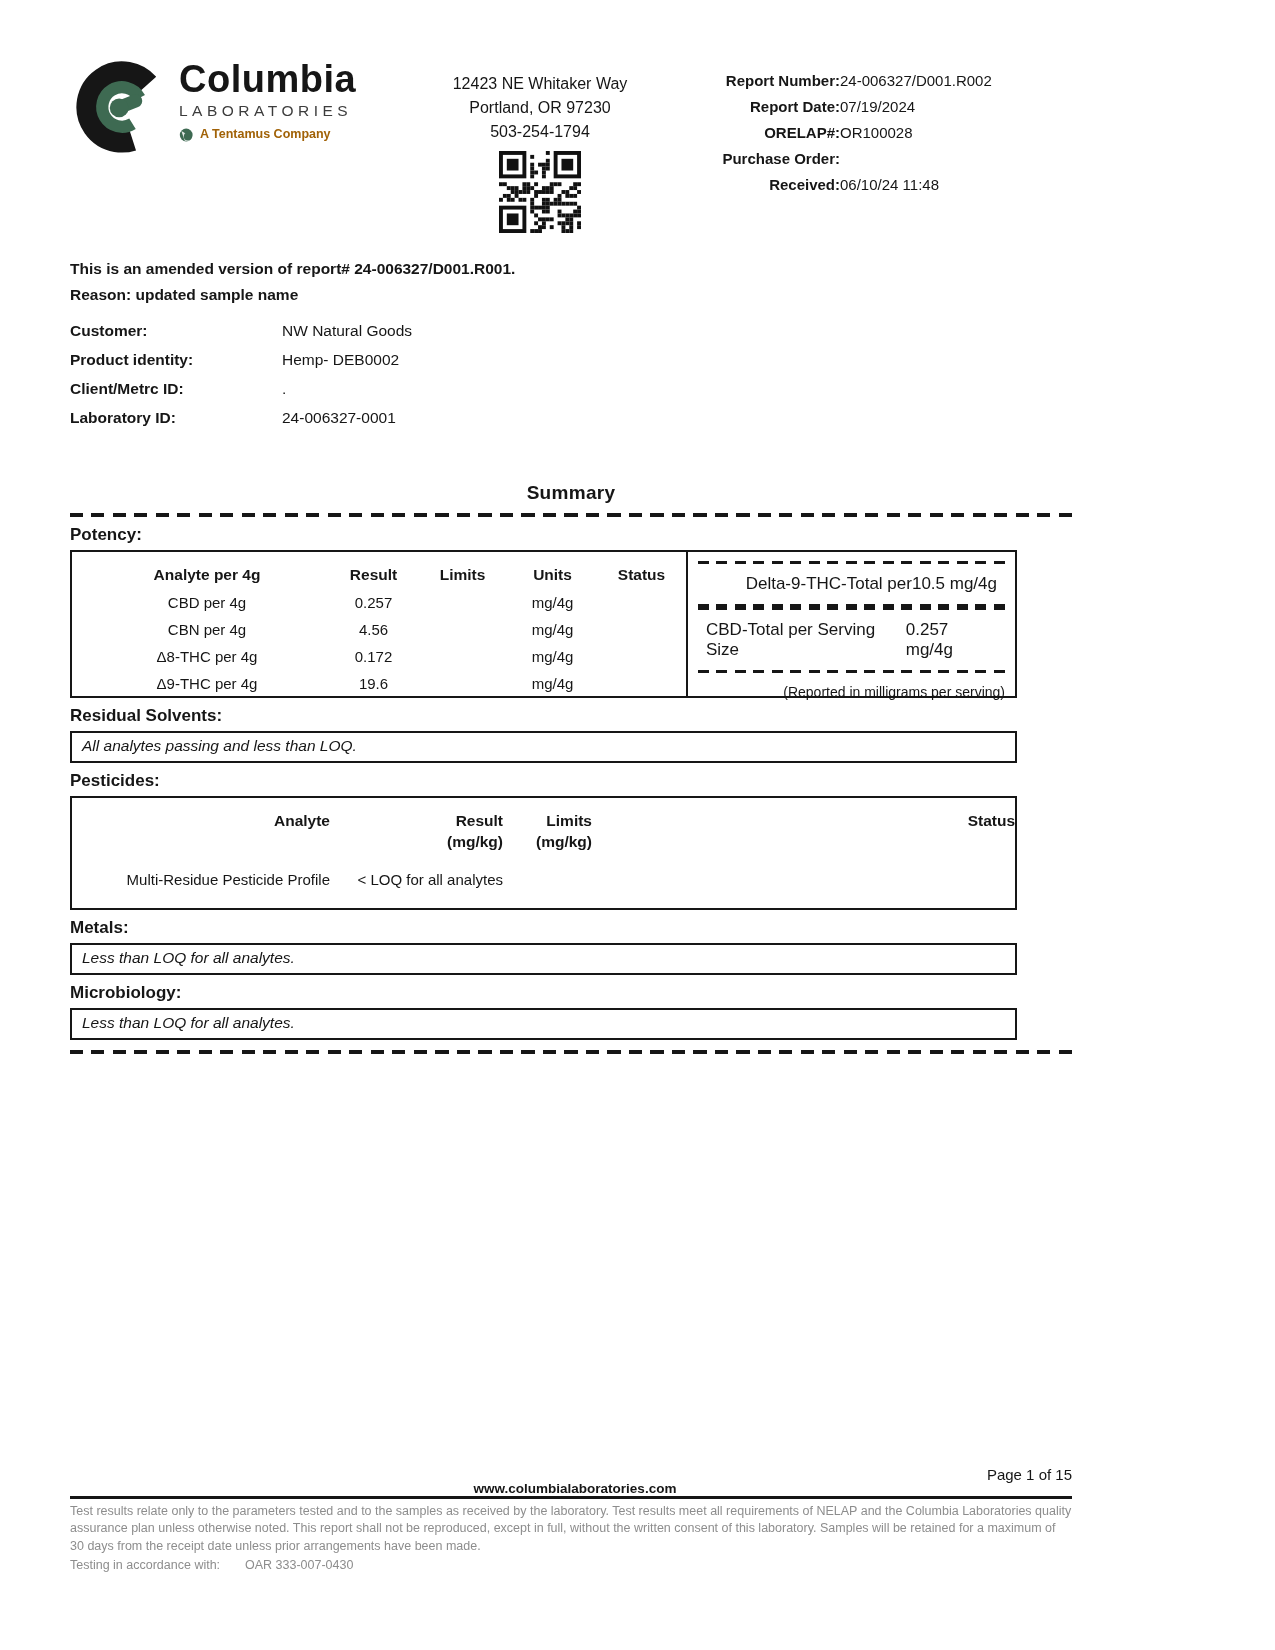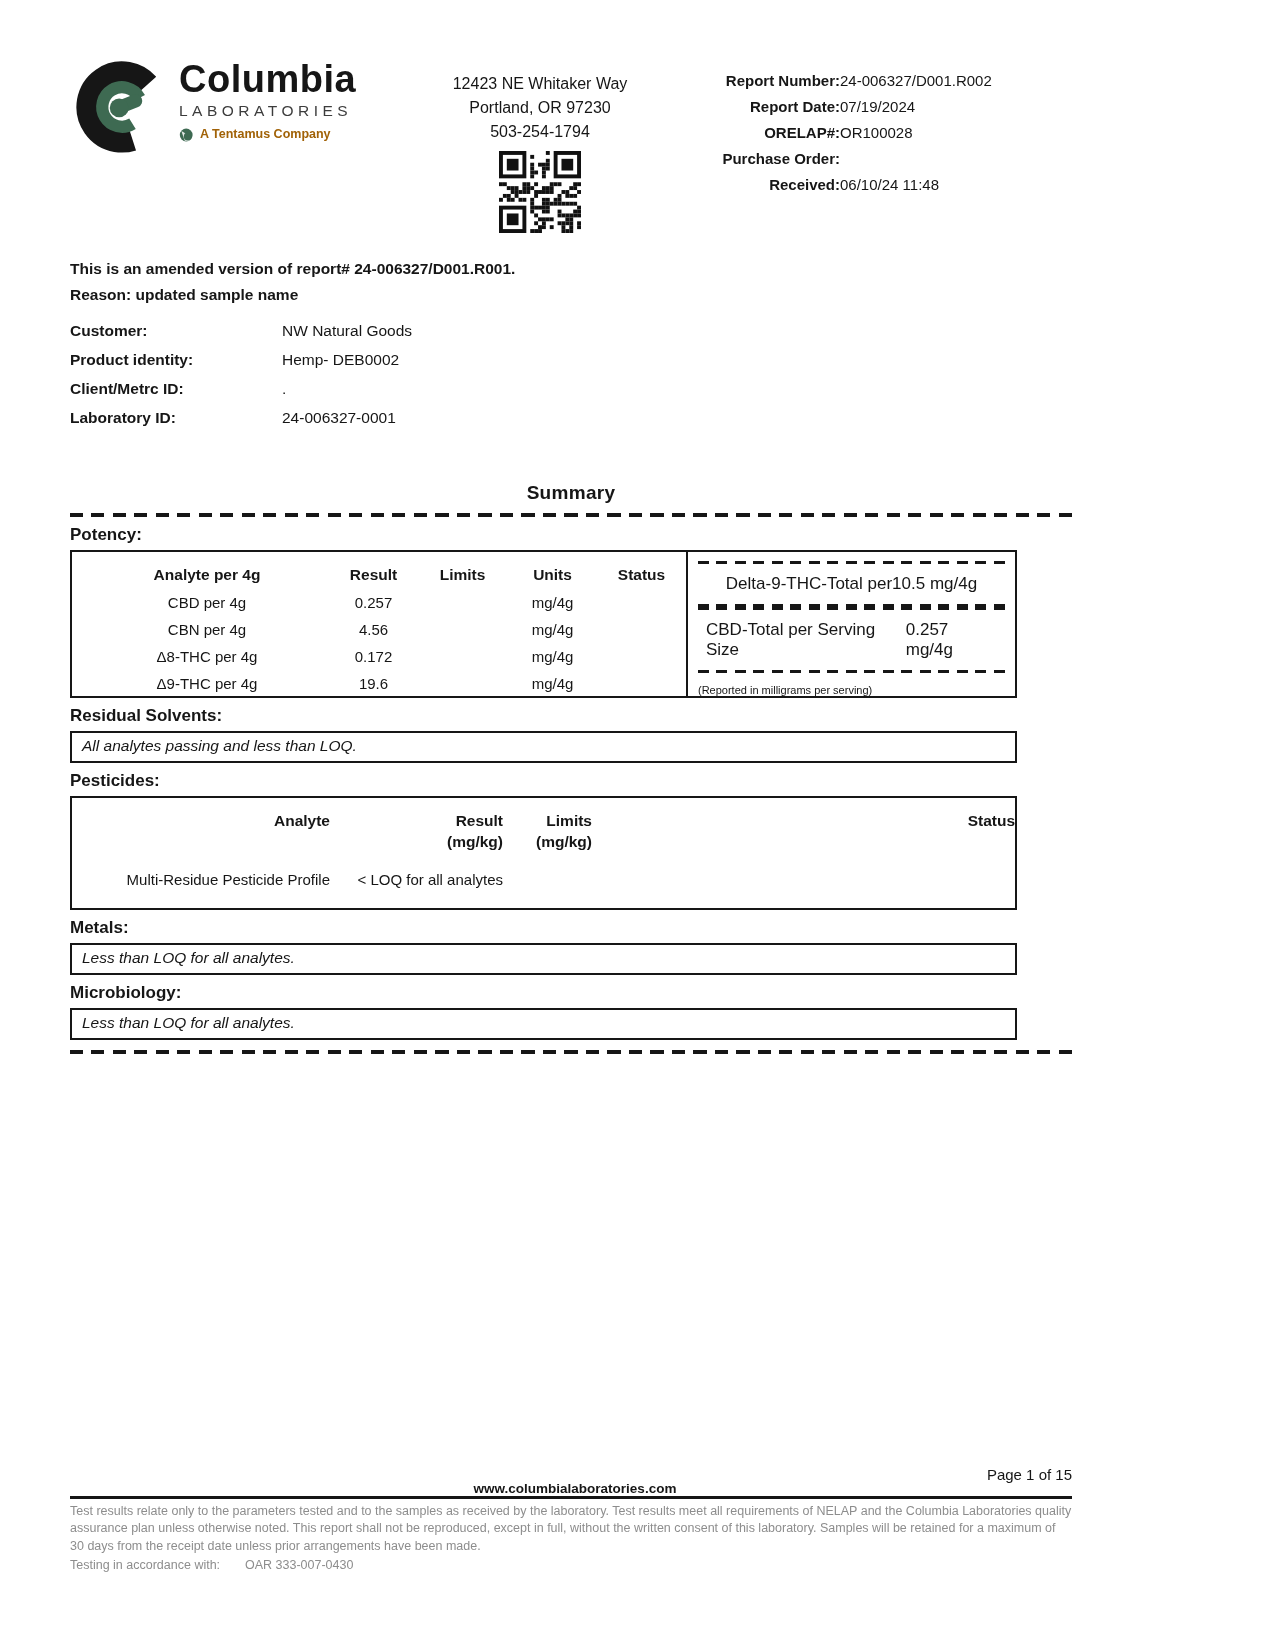--- a/index.html
+++ b/index.html
@@ -33,23 +33,23 @@
   .sec-h { font-size:17px; font-weight:bold; margin:8px 70px 2px; }
   .box { margin:3px 125px 0 70px; border:2.5px solid #161616; background:#fff; }
   
   .potency-box { display:flex; height:148px; }
   .pt-left { width:614px; flex:none; padding:14px 0 0 12px;text-align:center; }
   .pt-grid { display:grid; grid-template-columns:246px 87px 91px 89px auto; row-gap:10px; font-size:15px; }
   .pt-grid .hd { font-weight:bold; font-size:15.5px; }
   .pt-right { flex:1; border-left:2.5px solid #161616; padding:9px 10px 0; display:flex; flex-direction:column; }
   .tdash { height:3px; flex:none;
     background:repeating-linear-gradient(90deg,#161616 0 11px,transparent 11px 18.5px); }
-  .total-row { display:flex; justify-content:center; align-items:center; padding:10px 8px; font-size:17px; }
+  .total-row { display:flex; justify-content:flex-end; align-items:center; padding:10px 8px; font-size:17px; }
   .tgap { height:11px; }
-  .tnote { text-align:left; font-size:11px; margin-top:11px; }
+  .tnote { text-align:right; font-size:14px; margin-top:11px; }
   
   .note-box { padding:4px 10px 6px; font-style:italic; font-size:15.5px; }
   
   .pest-box { padding:14px 0 20px 12px; }
   .pest-grid { display:grid; grid-template-columns:246px 173px 89px auto; font-size:15px; row-gap:3px;text-align:right; }
   .pest-grid .hd { font-weight:bold; font-size:15.5px; }
   .pest-grid .rowgap { margin-top:17px; }
   
   .spacer { flex:1; }
   .footer { margin:0 70px; }

